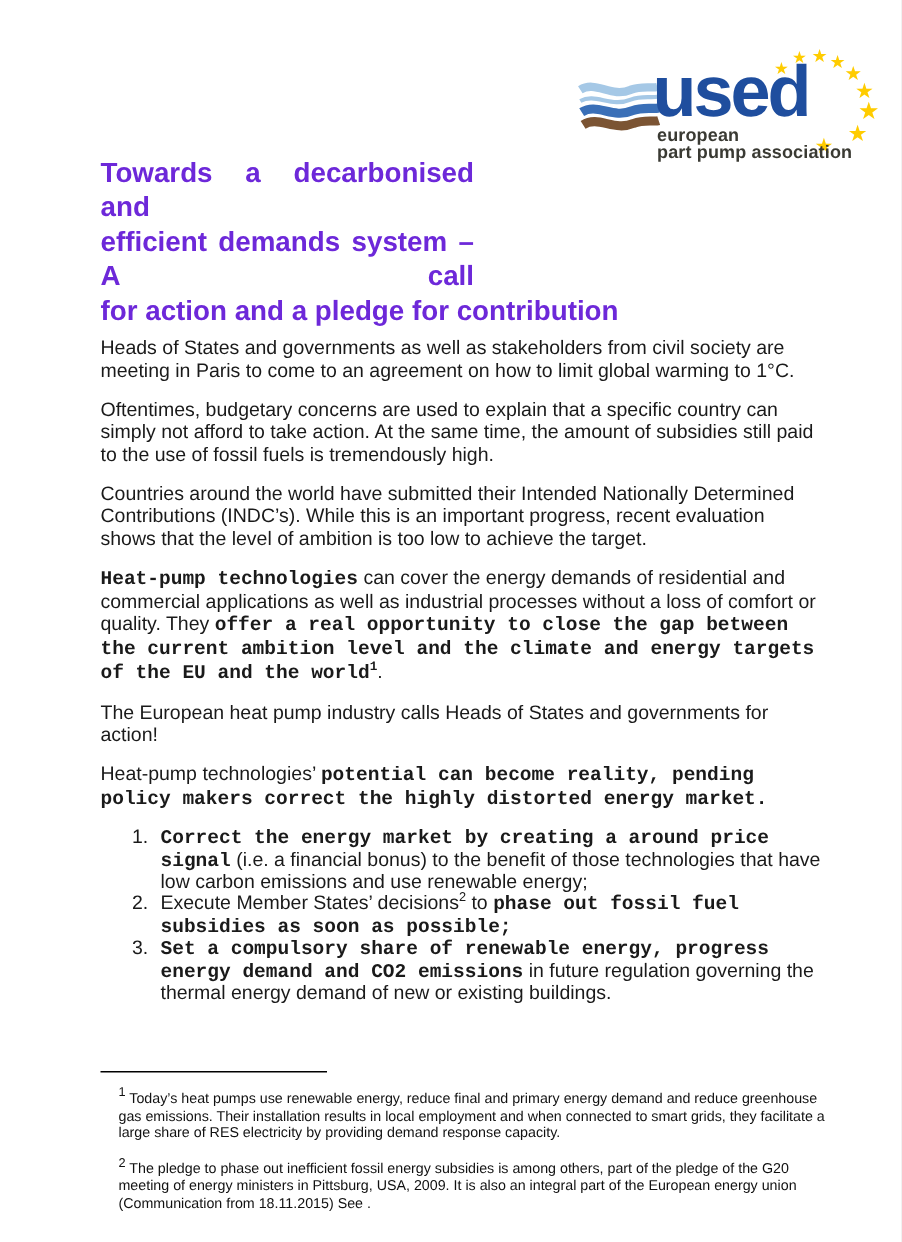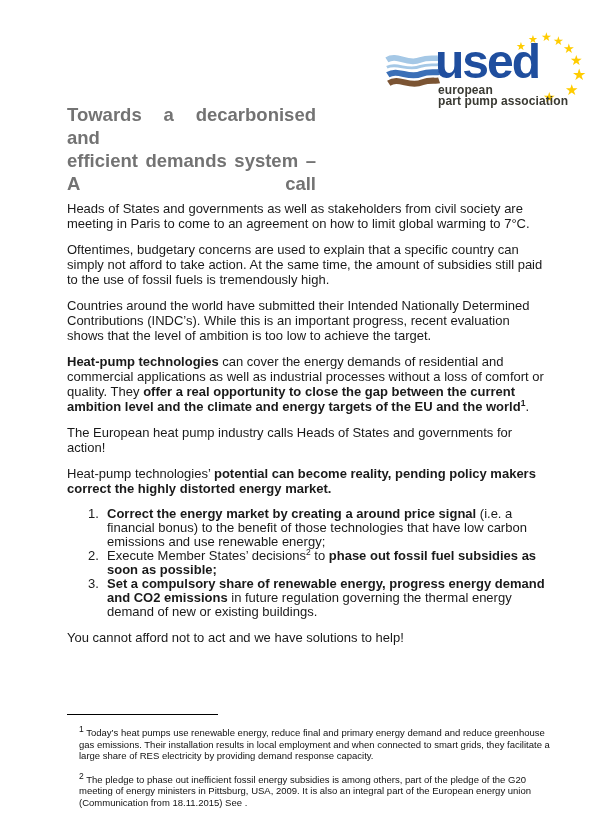--- a/index.html
+++ b/index.html
@@ -12,25 +12,25 @@
   .logo{position:absolute;left:385px;top:30px;width:200px;height:80px;}
   .waves{position:absolute;left:0;top:22px;}
   .brand{position:absolute;left:50px;top:8px;font-size:48px;font-weight:bold;
          color:#1F4E9E;letter-spacing:-2px;line-height:1;}
   .tagline{position:absolute;left:53px;top:55px;font-size:12px;font-weight:bold;
            color:#3a3a33;line-height:11px;letter-spacing:0.1px;white-space:nowrap;}
   .stars{position:absolute;left:0;top:0;width:100%;height:100%;}
   .star{position:absolute;line-height:1;}
   
   .content{position:absolute;left:67px;top:103px;width:481px;}
-  .doc-title{margin:0 0 6px 0;font-size:18.5px;font-weight:bold;line-height:23px;color:#737373;}
+  .doc-title{margin:0 0 6px 0;font-size:18.5px;font-weight:bold;line-height:23px;color:#6d28d9;}
   .t-just{width:249px;text-align:justify;text-align-last:justify;}
   
   .body p{margin:0 0 11px 0;font-size:13px;line-height:15px;}
-  .b{font-weight:bold;}
+  .b{font-weight:bold;font-family:Liberation Mono, monospace;}
   sup{font-size:8.5px;line-height:0;vertical-align:super;}
   ol.calls{list-style:none;margin:0 0 11px 0;padding:0;font-size:13px;line-height:14px;}
   ol.calls li{position:relative;padding-left:40px;}
   ol.calls .num{position:absolute;left:21px;top:0;}
   
   .footnotes{position:absolute;left:67px;top:714px;width:505px;}
   .fn-rule{width:151px;border-top:1.5px solid #000;margin-bottom:5px;}
   .fn{margin:12px;font-size:9.5px;line-height:11.5px;color:#111;}
 </style>
 </head>
@@ -64,24 +64,25 @@
       <div>european</div>
       <div>part pump association</div>
     </div>
   </div>
 
   <div class="content">
 
     <h1 class="doc-title">
       <div class="t-just">Towards a decarbonised and</div>
       <div class="t-just">efficient demands system – A call</div>
+      <div>for action and a pledge for contribution</div>
     </h1>
 
     <div class="body">
-      <p><span>Heads of States and governments as well as stakeholders from civil society are meeting in Paris to come to an agreement on how to limit global warming to 7°C.</span></p>
+      <p><span>Heads of States and governments as well as stakeholders from civil society are meeting in Paris to come to an agreement on how to limit global warming to 1°C.</span></p>
       <p><span>Oftentimes, budgetary concerns are used to explain that a specific country can simply not afford to take action. At the same time, the amount of subsidies still paid to the use of fossil fuels is tremendously high.</span></p>
       <p><span>Countries around the world have submitted their Intended Nationally Determined Contributions (INDC’s). While this is an important progress, recent evaluation shows that the level of ambition is too low to achieve the target.</span></p>
       <p><span class="b">Heat-pump technologies</span><span> can cover the energy demands of residential and commercial applications as well as industrial processes without a loss of comfort or quality. They </span><span class="b">offer a real opportunity to close the gap between the current ambition level and the climate and energy targets of the EU and the world</span><sup class="b">1</sup><span>.</span></p>
       <p><span>The European heat pump industry calls Heads of States and governments for action!</span></p>
       <p><span>Heat-pump technologies’ </span><span class="b">potential can become reality, pending policy makers correct the highly distorted energy market.</span></p>
 
       <ol class="calls">
         <li>
           <span class="num">1.</span>
           <span><span class="b">Correct the energy market by creating a around price signal</span><span> (i.e. a financial bonus) to the benefit of those technologies that have low carbon emissions and use renewable energy;</span></span>
@@ -89,21 +90,20 @@
         <li>
           <span class="num">2.</span>
           <span><span>Execute Member States’ decisions</span><sup>2</sup><span> to </span><span class="b">phase out fossil fuel subsidies as soon as possible;</span></span>
         </li>
         <li>
           <span class="num">3.</span>
           <span><span class="b">Set a compulsory share of renewable energy, progress energy demand and CO2 emissions</span><span> in future regulation governing the thermal energy demand of new or existing buildings.</span></span>
         </li>
       </ol>
 
-      <p><span>You cannot afford not to act and we have solutions to help!</span></p>
     </div>
   </div>
 
   <div class="footnotes">
     <div class="fn-rule"></div>
     <p class="fn"><sup>1</sup><span> Today’s heat pumps use renewable energy, reduce final and primary energy demand and reduce greenhouse gas emissions. Their installation results in local employment and when connected to smart grids, they facilitate a large share of RES electricity by providing demand response capacity.</span></p>
     <p class="fn"><sup>2</sup><span> The pledge to phase out inefficient fossil energy subsidies is among others, part of the pledge of the G20 meeting of energy ministers in Pittsburg, USA, 2009. It is also an integral part of the European energy union (Communication from 18.11.2015) See .</span></p>
   </div>
 
 </div>

